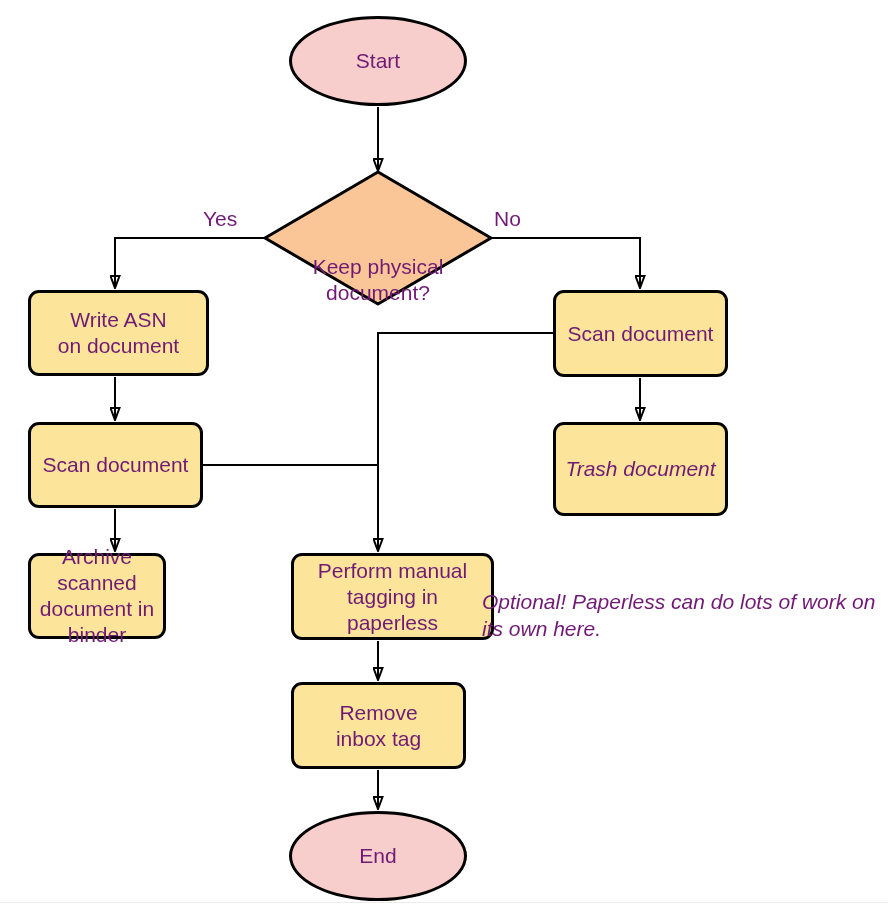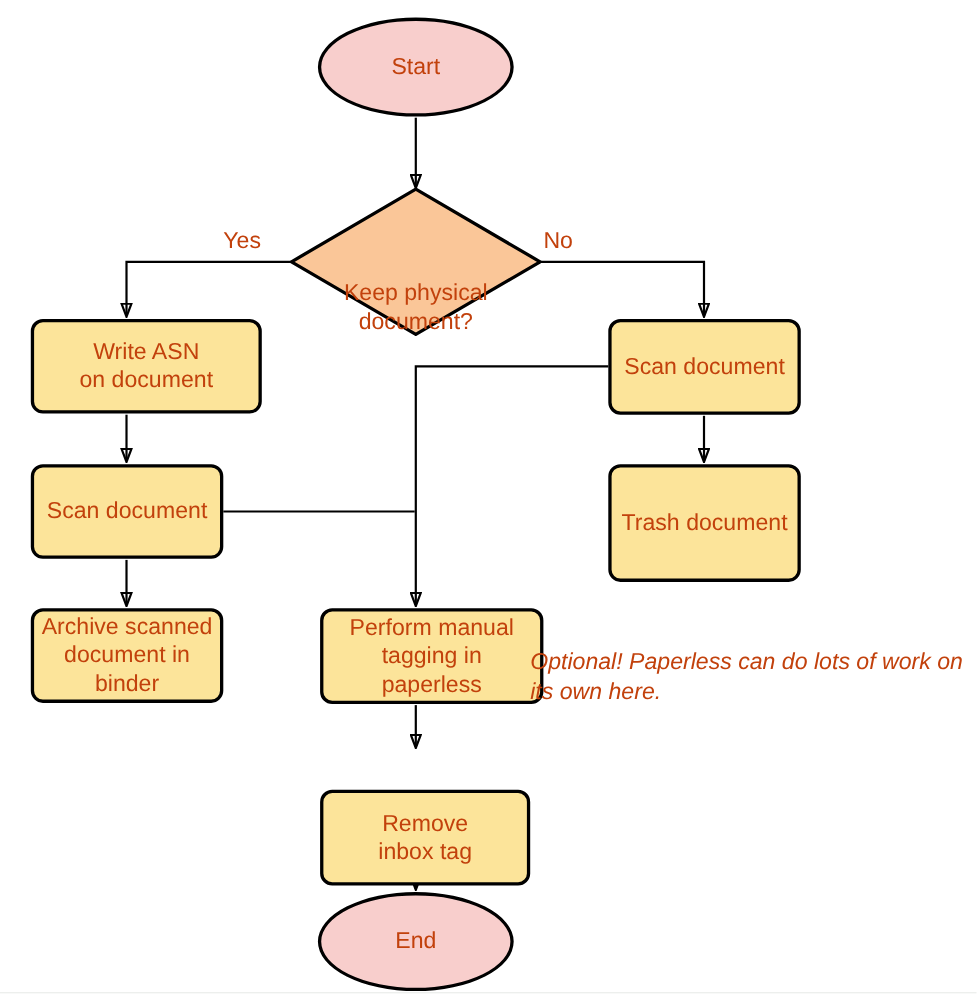--- a/index.html
+++ b/index.html
@@ -6,21 +6,21 @@
     margin: 0;
     padding: 0;
     background: #ffffff;
   }
   .stage {
     position: relative;
     width: 888px;
     height: 907px;
     background: #ffffff;
     font-family: "Liberation Sans", sans-serif;
-    color: #c2410c;
+    color: #701a75;
     overflow: hidden;
   }
   .edges {
     position: absolute;
     left: 0;
     top: 0;
     width: 888px;
     height: 907px;
     pointer-events: none;
   }
@@ -130,50 +130,50 @@
   </div>
 
   <div class="edge-label" style="left:203px; top:206px; width:55px;">
     <span>Yes</span>
   </div>
 
   <div class="edge-label" style="left:494px; top:206px; width:55px;">
     <span>No</span>
   </div>
 
-  <div class="node process" style="left:28px; top:290px; width:210px; height:86px;">
+  <div class="node process" style="left:28px; top:290px; width:181px; height:86px;">
     <span class="label">Write ASN
 on document</span>
   </div>
 
   <div class="node process" style="left:28px; top:422px; width:175px; height:86px;">
     <span class="label">Scan document</span>
   </div>
 
-  <div class="node process" style="left:28px; top:553px; width:175px; height:86px;">
+  <div class="node process" style="left:28px; top:553px; width:138px; height:86px;">
     <span class="label">Archive scanned
 document in
 binder</span>
   </div>
 
   <div class="node process" style="left:553px; top:290px; width:175px; height:87px;">
     <span class="label">Scan document</span>
   </div>
 
-  <div class="node process" style="left:553px; top:422px; width:175px; height:107px;">
+  <div class="node process" style="left:553px; top:422px; width:175px; height:94px;font-style:italic;">
     <span class="label">Trash document</span>
   </div>
 
   <div class="node process" style="left:291px; top:553px; width:203px; height:87px;">
     <span class="label">Perform manual
 tagging in
 paperless</span>
   </div>
 
-  <div class="node process" style="left:291px; top:682px; width:191px; height:87px;margin-top:36px;">
+  <div class="node process" style="left:291px; top:682px; width:175px; height:87px;">
     <span class="label">Remove
 inbox tag</span>
   </div>
 
   <div class="node terminal" style="left:289px; top:811px; width:178px; height:90px;">
     <span class="label">End</span>
   </div>
 
   <div class="annotation">Optional! Paperless can do lots of work on
 its own here.</div>

